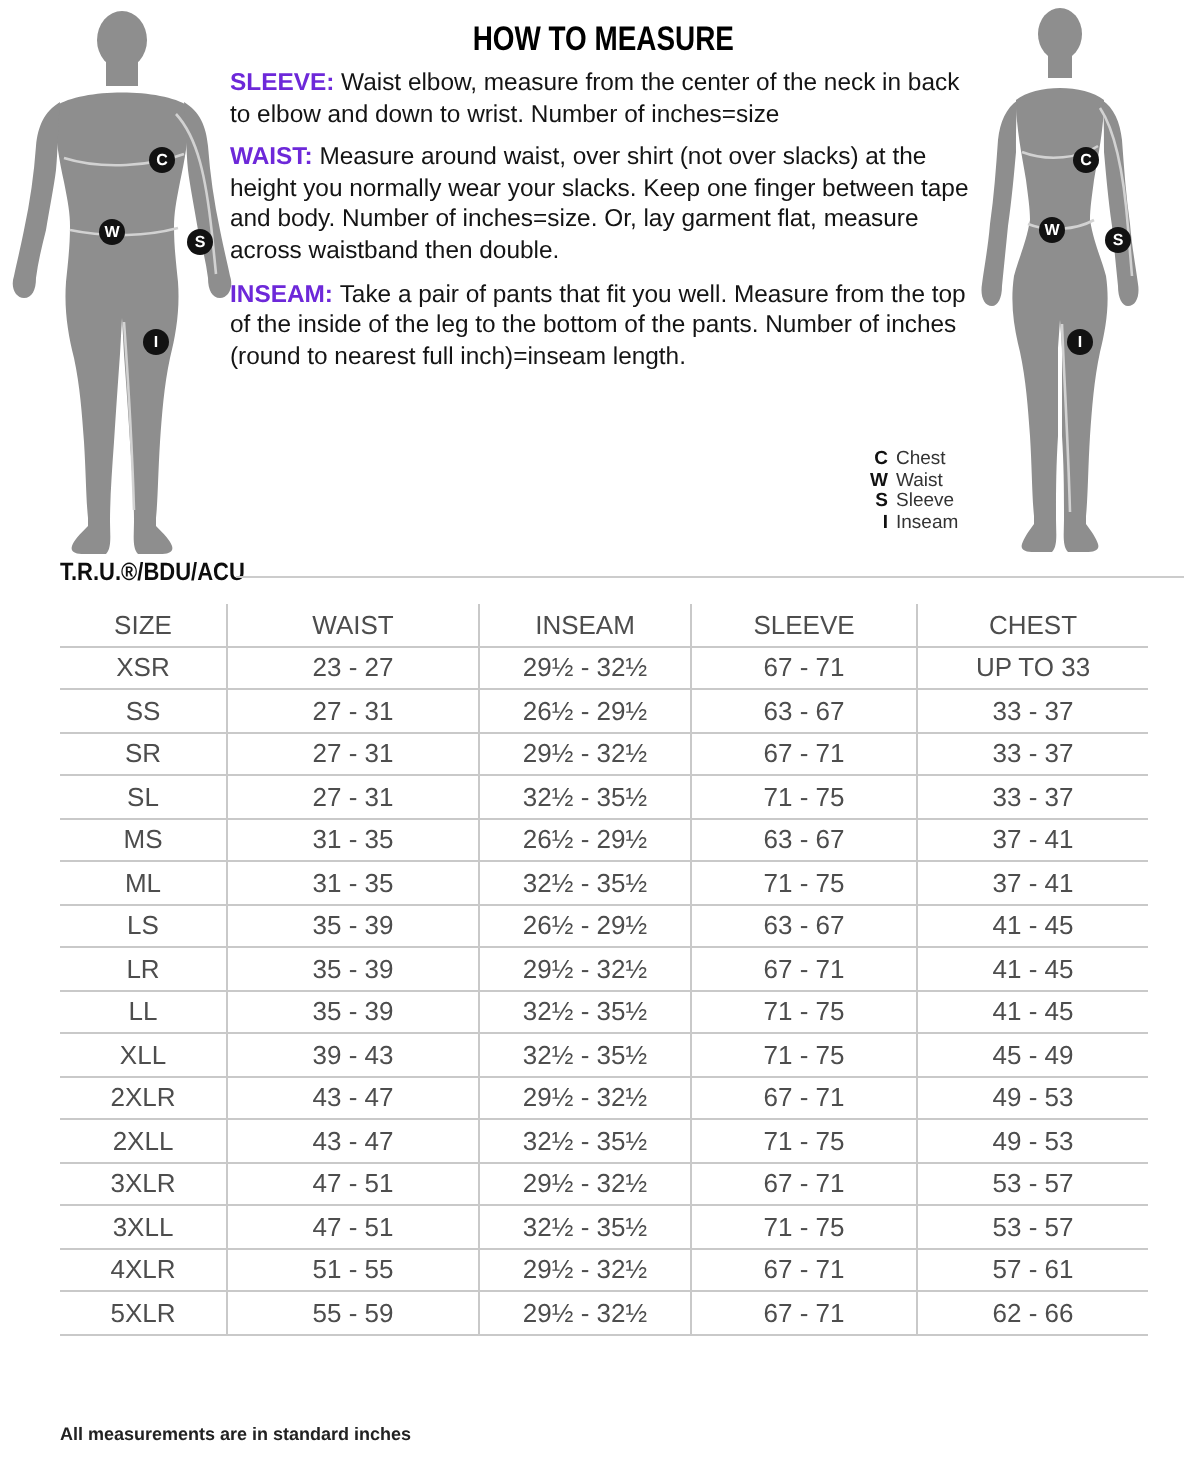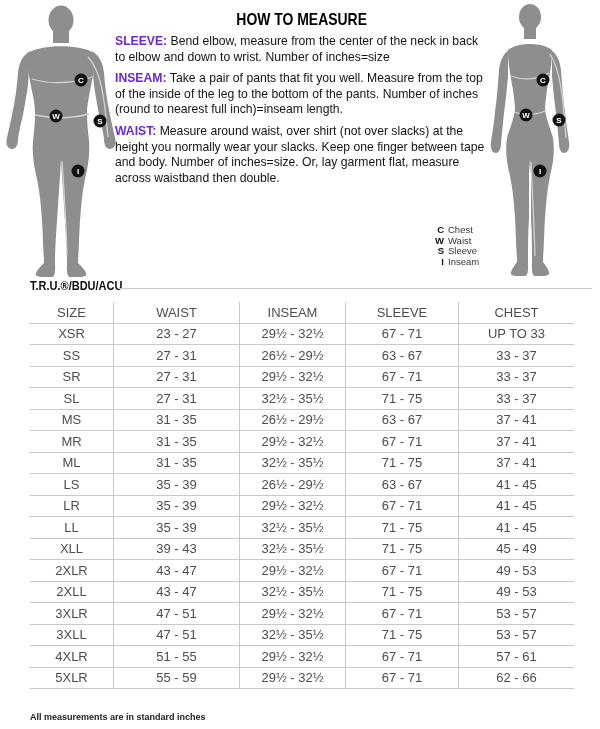--- a/index.html
+++ b/index.html
@@ -97,23 +97,23 @@
   <div class="marker mk-l-s">S</div>
   <div class="marker mk-l-i">I</div>
   <div class="marker mk-r-c">C</div>
   <div class="marker mk-r-w">W</div>
   <div class="marker mk-r-s">S</div>
   <div class="marker mk-r-i">I</div>
 
   <div class="content">
     <h1><span class="condensed">HOW TO MEASURE</span></h1>
     <div class="instructions">
-        <p><b>SLEEVE: </b><span>Bend elbow, measure from the center of the neck in back to elbow and down to wrist.  Number of inches=size</span></p>
+        <p><b>SLEEVE: </b><span>Waist elbow, measure from the center of the neck in back to elbow and down to wrist.  Number of inches=size</span></p>
+        <p><b>WAIST: </b><span>Measure around waist, over shirt (not over slacks) at the height you normally wear your slacks.  Keep one finger between tape and body.  Number of inches=size. Or, lay garment flat, measure across waistband then double.</span></p>
         <p><b>INSEAM: </b><span>Take a pair of pants that fit you well.  Measure from the top of the inside of the leg to the bottom of the pants.  Number of inches (round to nearest full inch)=inseam length.</span></p>
-        <p><b>WAIST: </b><span>Measure around waist, over shirt (not over slacks) at the height you normally wear your slacks.  Keep one finger between tape and body.  Number of inches=size. Or, lay garment flat, measure across waistband then double.</span></p>
       </div>
   </div>
 
   <div class="legend">
       <div class="legend-row">
         <span class="legend-key">C</span>
         <span>Chest</span>
       </div>
       <div class="legend-row">
         <span class="legend-key">W</span>
@@ -172,27 +172,20 @@
           <td>33 - 37</td>
         </tr>
         <tr>
           <td>MS</td>
           <td>31 - 35</td>
           <td>26½ - 29½</td>
           <td>63 - 67</td>
           <td>37 - 41</td>
         </tr>
         <tr>
-          <td>MR</td>
-          <td>31 - 35</td>
-          <td>29½ - 32½</td>
-          <td>67 - 71</td>
-          <td>37 - 41</td>
-        </tr>
-        <tr>
           <td>ML</td>
           <td>31 - 35</td>
           <td>32½ - 35½</td>
           <td>71 - 75</td>
           <td>37 - 41</td>
         </tr>
         <tr>
           <td>LS</td>
           <td>35 - 39</td>
           <td>26½ - 29½</td>

